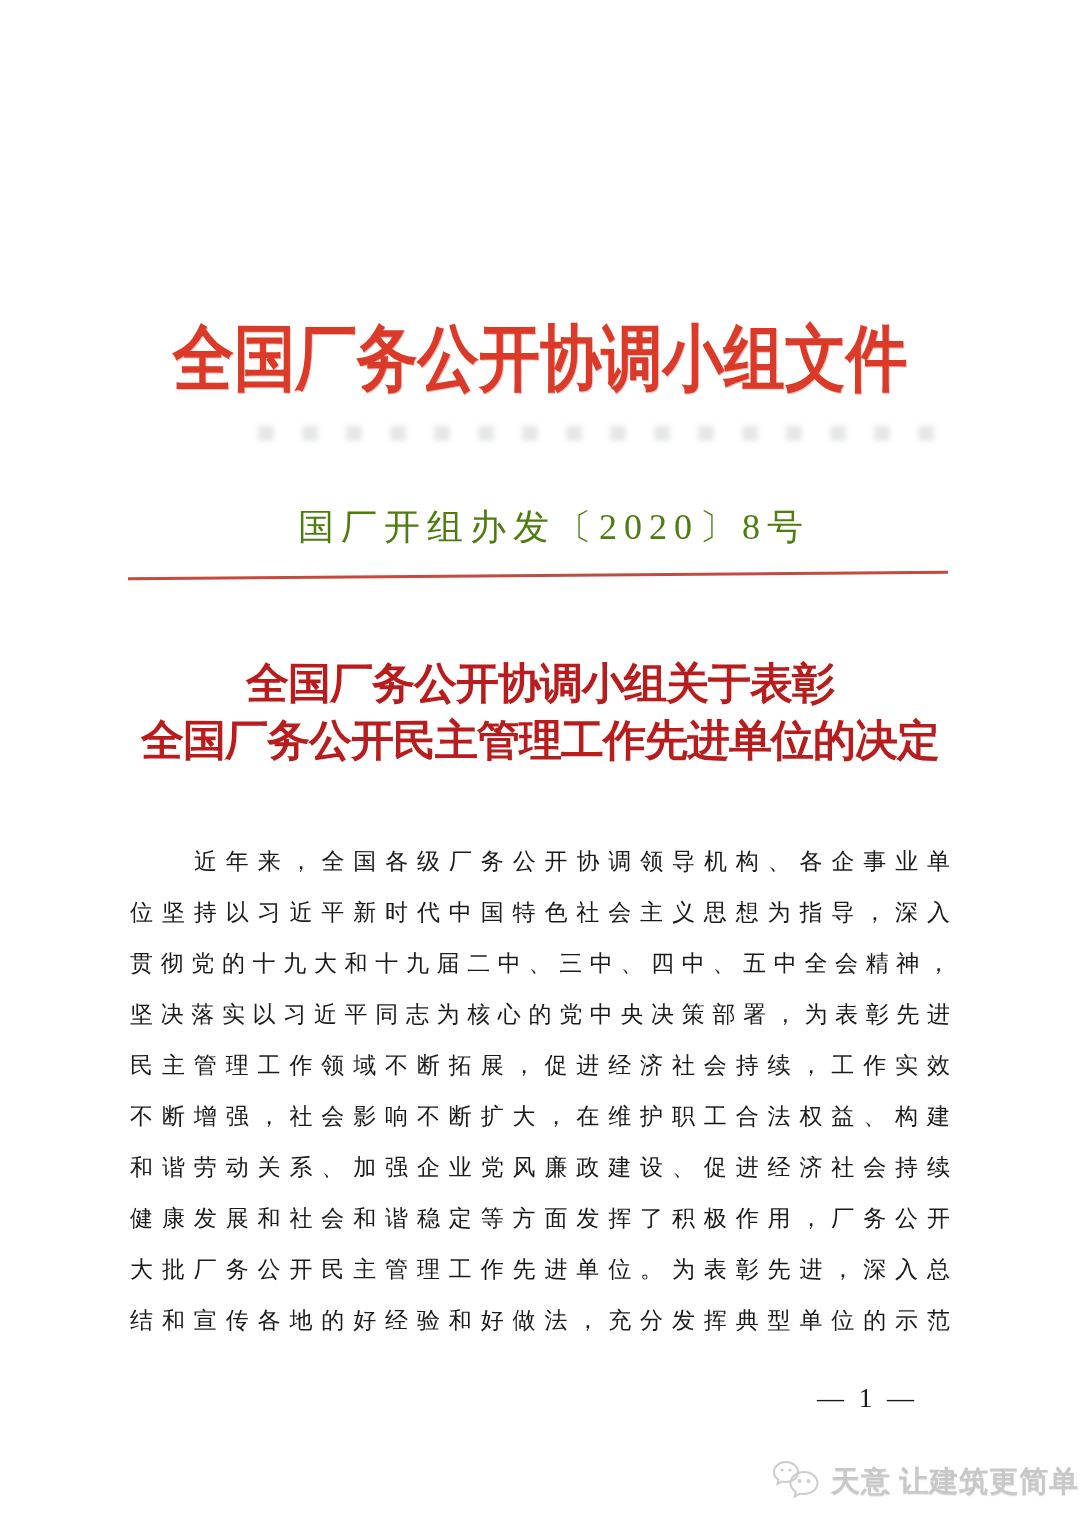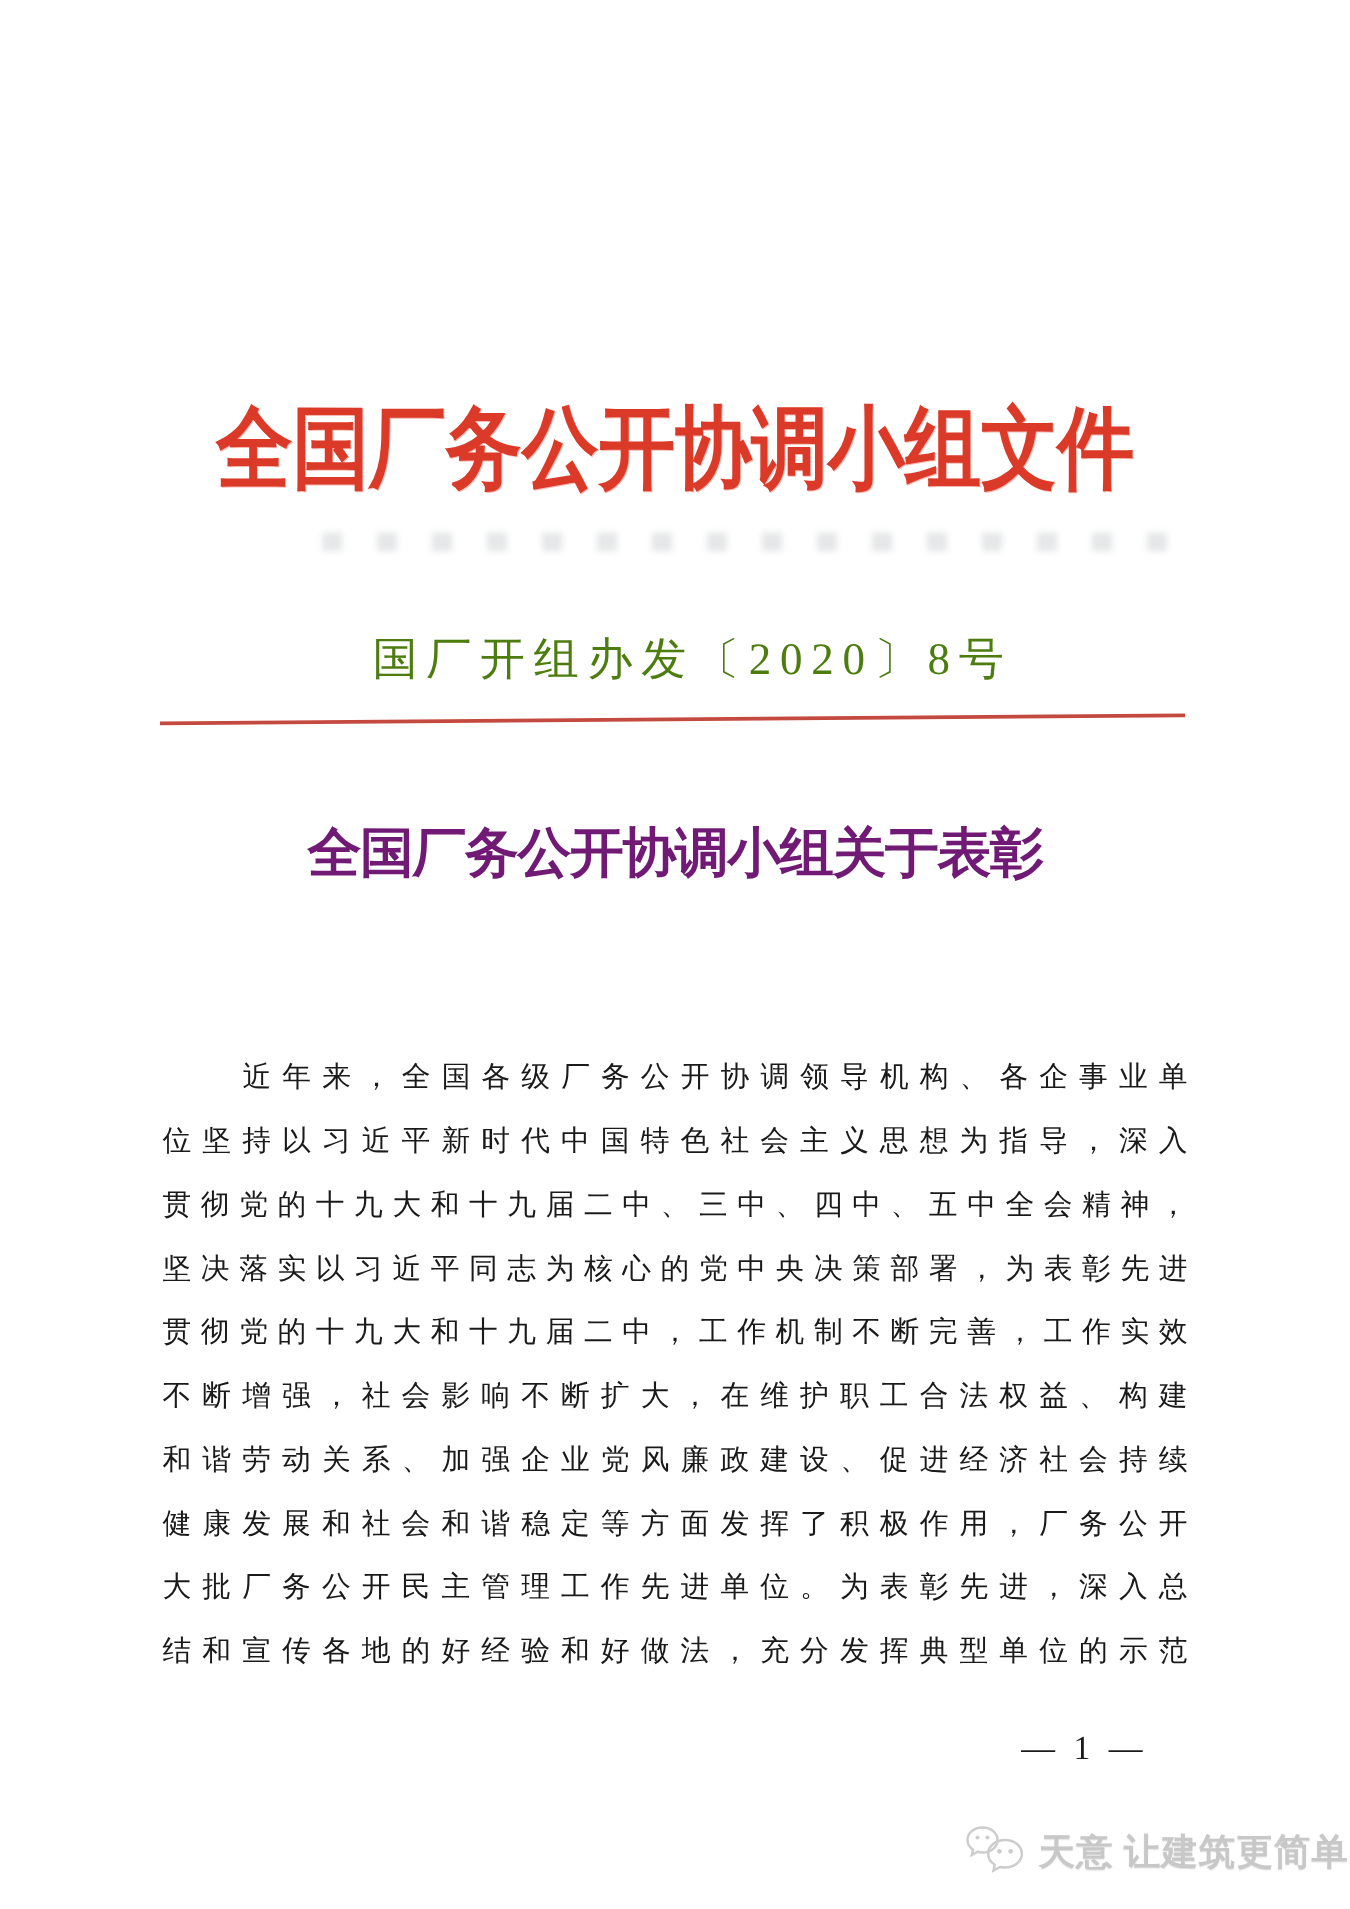--- a/index.html
+++ b/index.html
@@ -70,21 +70,21 @@
     transform-origin: 50% 50%;
   }
 
   .doc-title {
     position: absolute;
     top: 655px;
     left: 0;
     width: 100%;
     text-align: center;
     font-weight: bold;
-    color: #701a75;
+    color: #b91c1c;
   }
   .doc-title .t-line {
     font-size: 43px;
     line-height: 57px;
     letter-spacing: -1px;
     white-space: nowrap;
   }
 
   .body-text {
     position: absolute;
@@ -146,28 +146,29 @@
   <div class="header-title">全国厂务公开协调小组文件</div>
 
   <div class="bleed-strip"></div>
 
   <div class="doc-number">国厂开组办发〔2020〕8号</div>
 
   <div class="red-rule"></div>
 
   <div class="doc-title">
     <div class="t-line">全国厂务公开协调小组关于表彰</div>
+    <div class="t-line">全国厂务公开民主管理工作先进单位的决定</div>
   </div>
 
   <div class="body-text">
     <div class="line indent">近年来，全国各级厂务公开协调领导机构、各企事业单</div>
     <div class="line">位坚持以习近平新时代中国特色社会主义思想为指导，深入</div>
     <div class="line">贯彻党的十九大和十九届二中、三中、四中、五中全会精神，</div>
     <div class="line">坚决落实以习近平同志为核心的党中央决策部署，为表彰先进</div>
-    <div class="line">贯彻党的十九大和十九届二中，工作机制不断完善，工作实效</div>
+    <div class="line">民主管理工作领域不断拓展，促进经济社会持续，工作实效</div>
     <div class="line">不断增强，社会影响不断扩大，在维护职工合法权益、构建</div>
     <div class="line">和谐劳动关系、加强企业党风廉政建设、促进经济社会持续</div>
     <div class="line">健康发展和社会和谐稳定等方面发挥了积极作用，厂务公开</div>
     <div class="line">大批厂务公开民主管理工作先进单位。为表彰先进，深入总</div>
     <div class="line">结和宣传各地的好经验和好做法，充分发挥典型单位的示范</div>
   </div>
 
   <div class="page-number">— 1 —</div>
 
   <div class="watermark">

